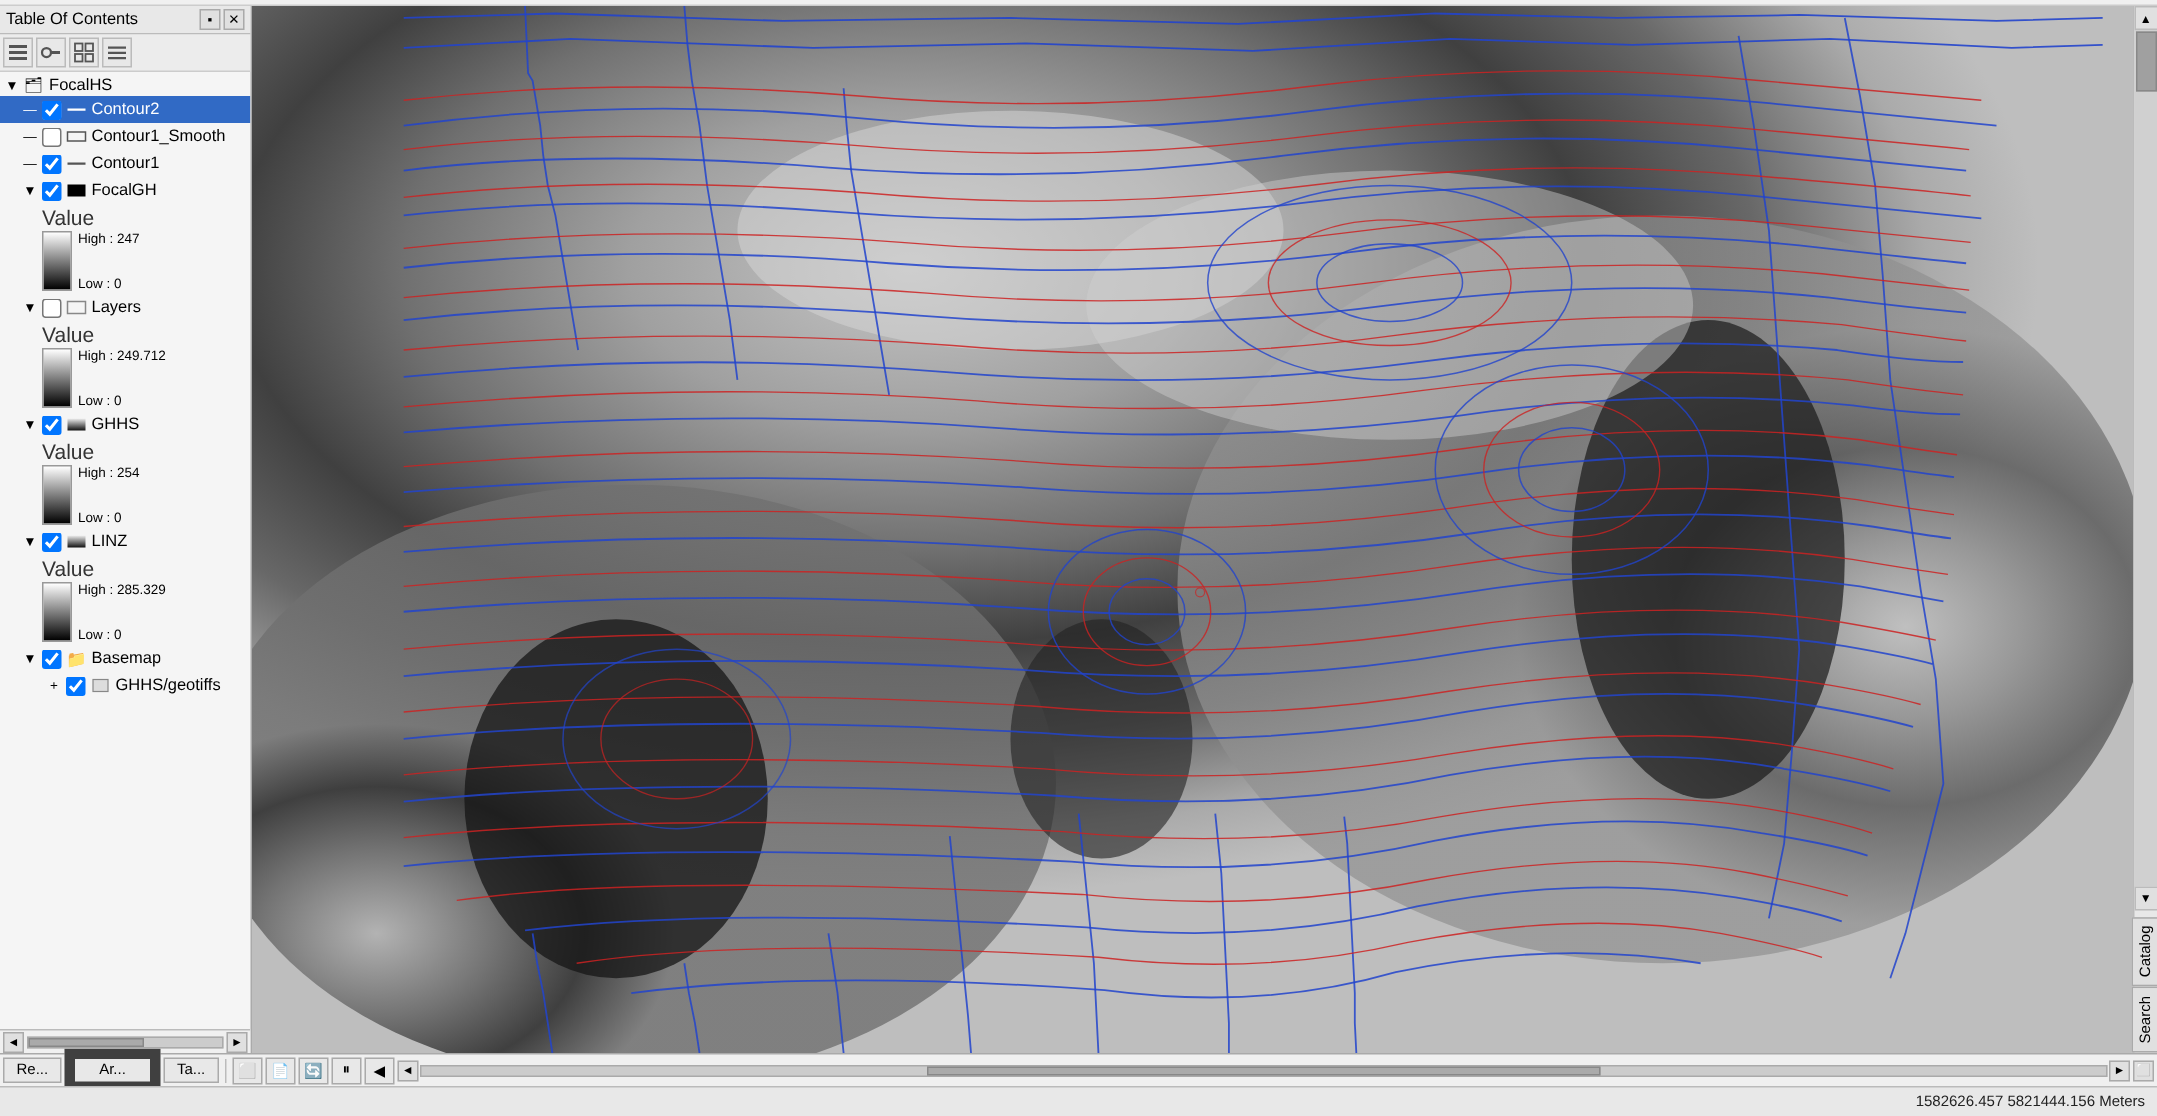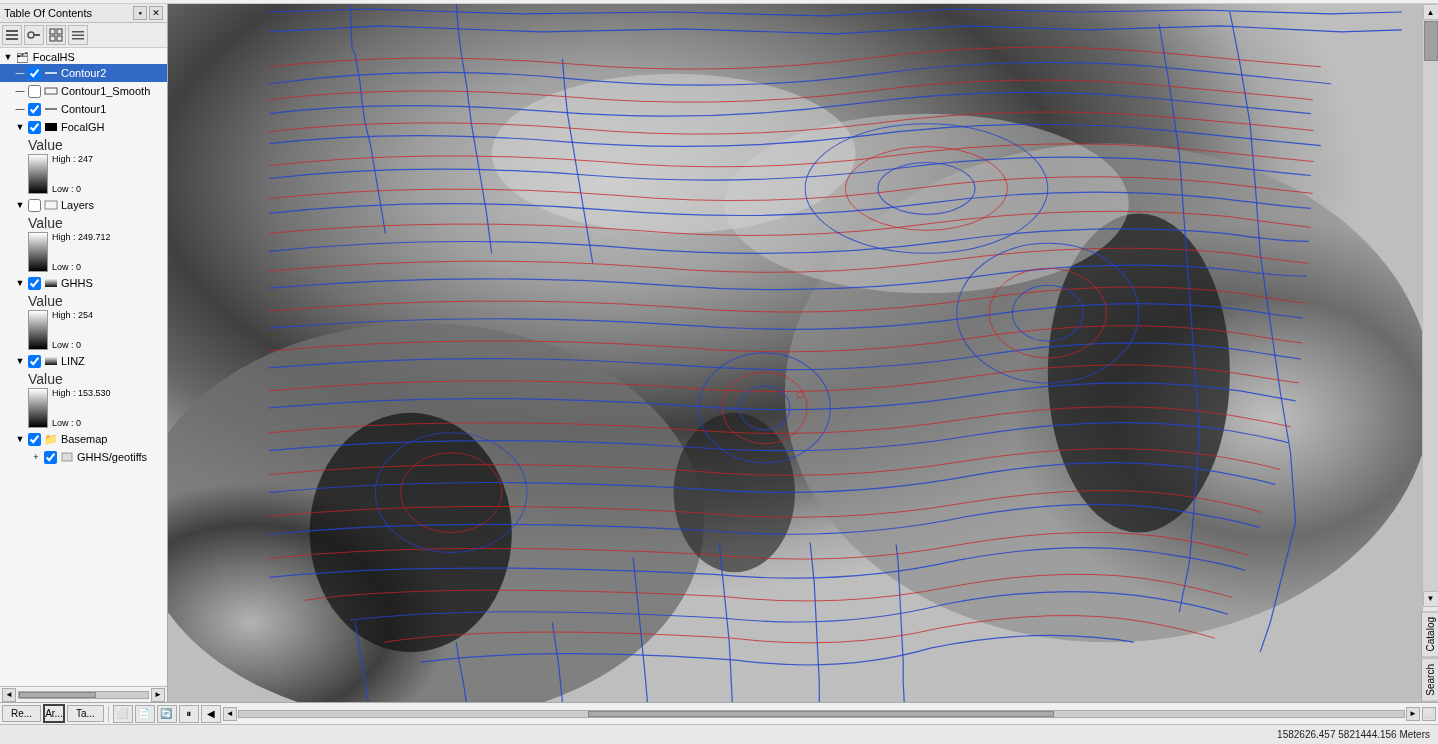--- a/index.html
+++ b/index.html
@@ -243,21 +243,21 @@
                 <rect x="1" y="1" width="12" height="8" fill="url(#g3)"></rect>
               </svg>
           </span>
           <span class="layer-name">LINZ</span>
         </div>
         <div class="legend-item">
           <span class="legend-title">Value</span>
           <div class="legend-swatch-row">
             <div class="legend-gradient" style="background: linear-gradient(to bottom, #ffffff, #000000);"></div>
             <div class="legend-labels">
-              <span>High : 153.530</span>
+              <span>High : 285.329</span>
               <span>Low : 0</span>
             </div>
           </div>
         </div>
       </div>
 
       <div>
         <div class="layer-item" style="padding-left:14px;">
           <span class="expand-btn">▼</span>
           <input type="checkbox" class="checkbox" checked="" style="">
@@ -408,21 +408,21 @@
 
     <div style="margin-top:4px; display:flex; flex-direction:column; gap:1px;">
       <div style="writing-mode:vertical-rl; transform:rotate(180deg); font-size:10px; padding:5px 3px; background:#e0e0e0; border:1px solid #aaa; cursor:pointer; white-space:nowrap;">Catalog</div>
       <div style="writing-mode:vertical-rl; transform:rotate(180deg); font-size:10px; padding:5px 3px; background:#e0e0e0; border:1px solid #aaa; cursor:pointer; white-space:nowrap;">Search</div>
     </div>
   </div>
 </div>
 
 <div style="height:22px; background:#f0f0f0; border-top:1px solid #aaa; display:flex; align-items:center; padding:0 2px; gap:2px;">
   <div style="padding:2px 8px; background:#e8e8e8; border:1px solid #aaa; font-size:10px; cursor:pointer;">Re...</div>
-  <div style="padding:2px 0; background:#e8e8e8; border:2px solid #404040; font-size:10px; cursor:pointer;">Ar...</div>
+  <div style="padding:2px 16px; background:#e8e8e8; border:7px solid #404040; font-size:10px; cursor:pointer;">Ar...</div>
   <div style="padding:2px 8px; background:#e8e8e8; border:1px solid #aaa; font-size:10px; cursor:pointer;">Ta...</div>
   <div style="width:1px; height:16px; background:#bbb; margin:0 2px;"></div>
 
   <div style="width:20px;height:18px;background:#e8e8e8;border:1px solid #aaa;display:flex;align-items:center;justify-content:center;cursor:pointer;font-size:10px;">⬜</div>
   <div style="width:20px;height:18px;background:#e8e8e8;border:1px solid #aaa;display:flex;align-items:center;justify-content:center;cursor:pointer;font-size:10px;">📄</div>
   <div style="width:20px;height:18px;background:#e8e8e8;border:1px solid #aaa;display:flex;align-items:center;justify-content:center;cursor:pointer;font-size:10px;">🔄</div>
   <div style="width:20px;height:18px;background:#e8e8e8;border:1px solid #aaa;display:flex;align-items:center;justify-content:center;cursor:pointer;font-size:10px;">⏸</div>
   <div style="width:20px;height:18px;background:#e8e8e8;border:1px solid #aaa;display:flex;align-items:center;justify-content:center;cursor:pointer;font-size:10px;">◀</div>
 
   <div style="flex:1; display:flex; align-items:center; gap:1px;">

